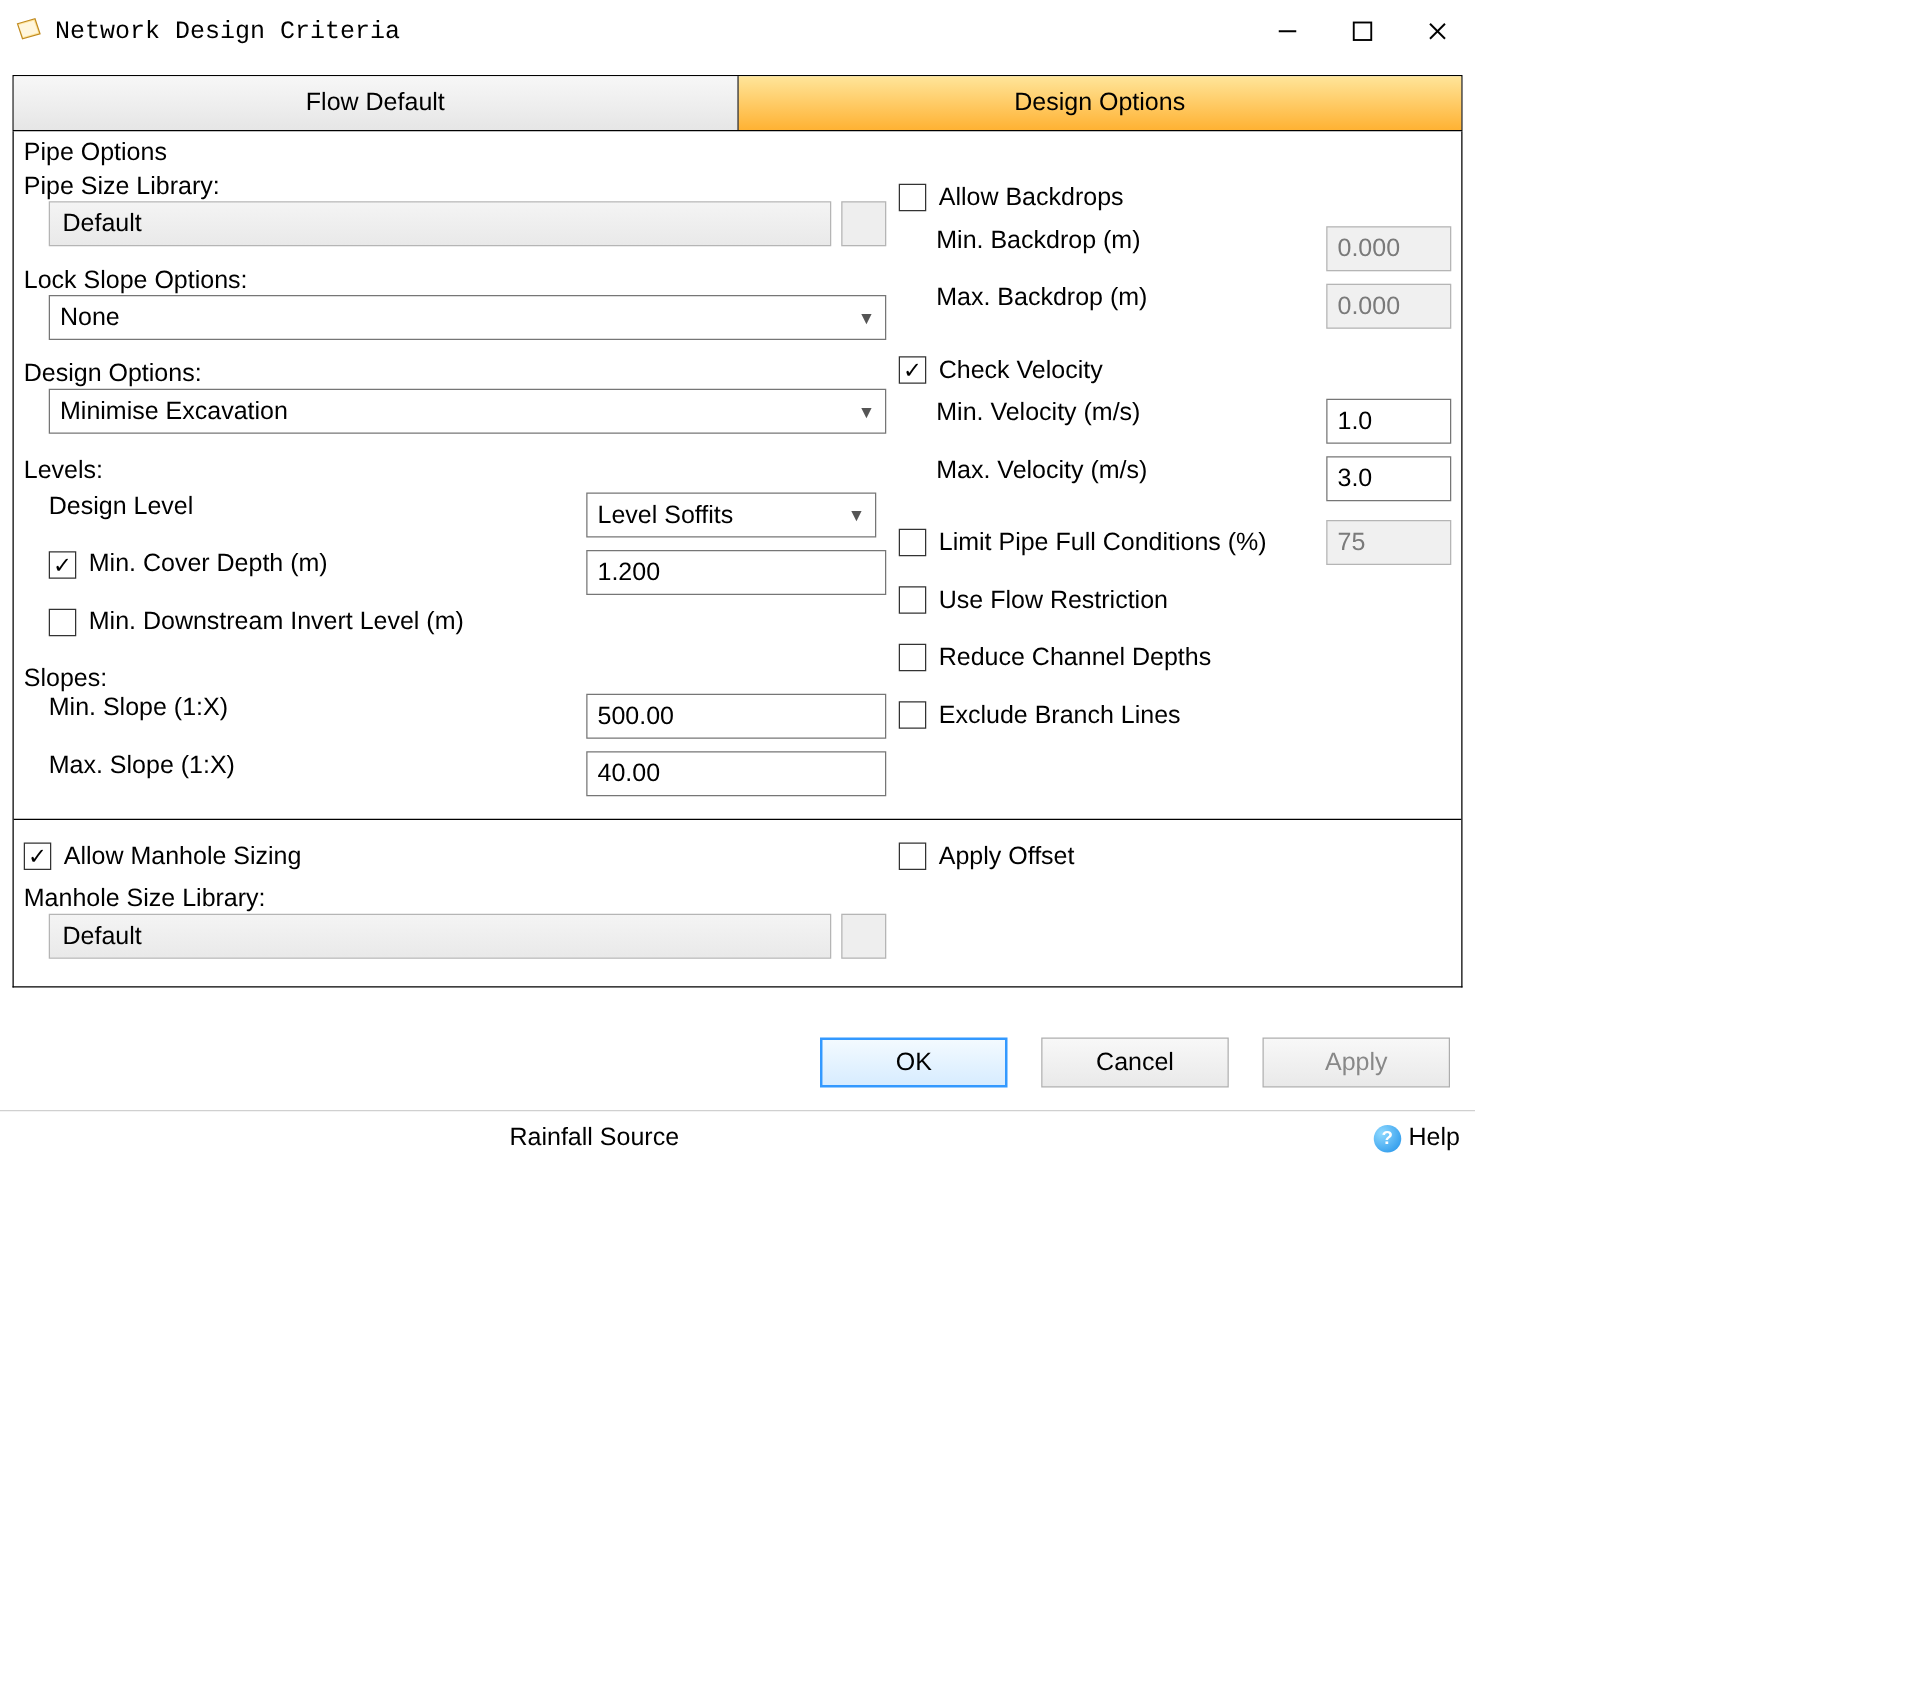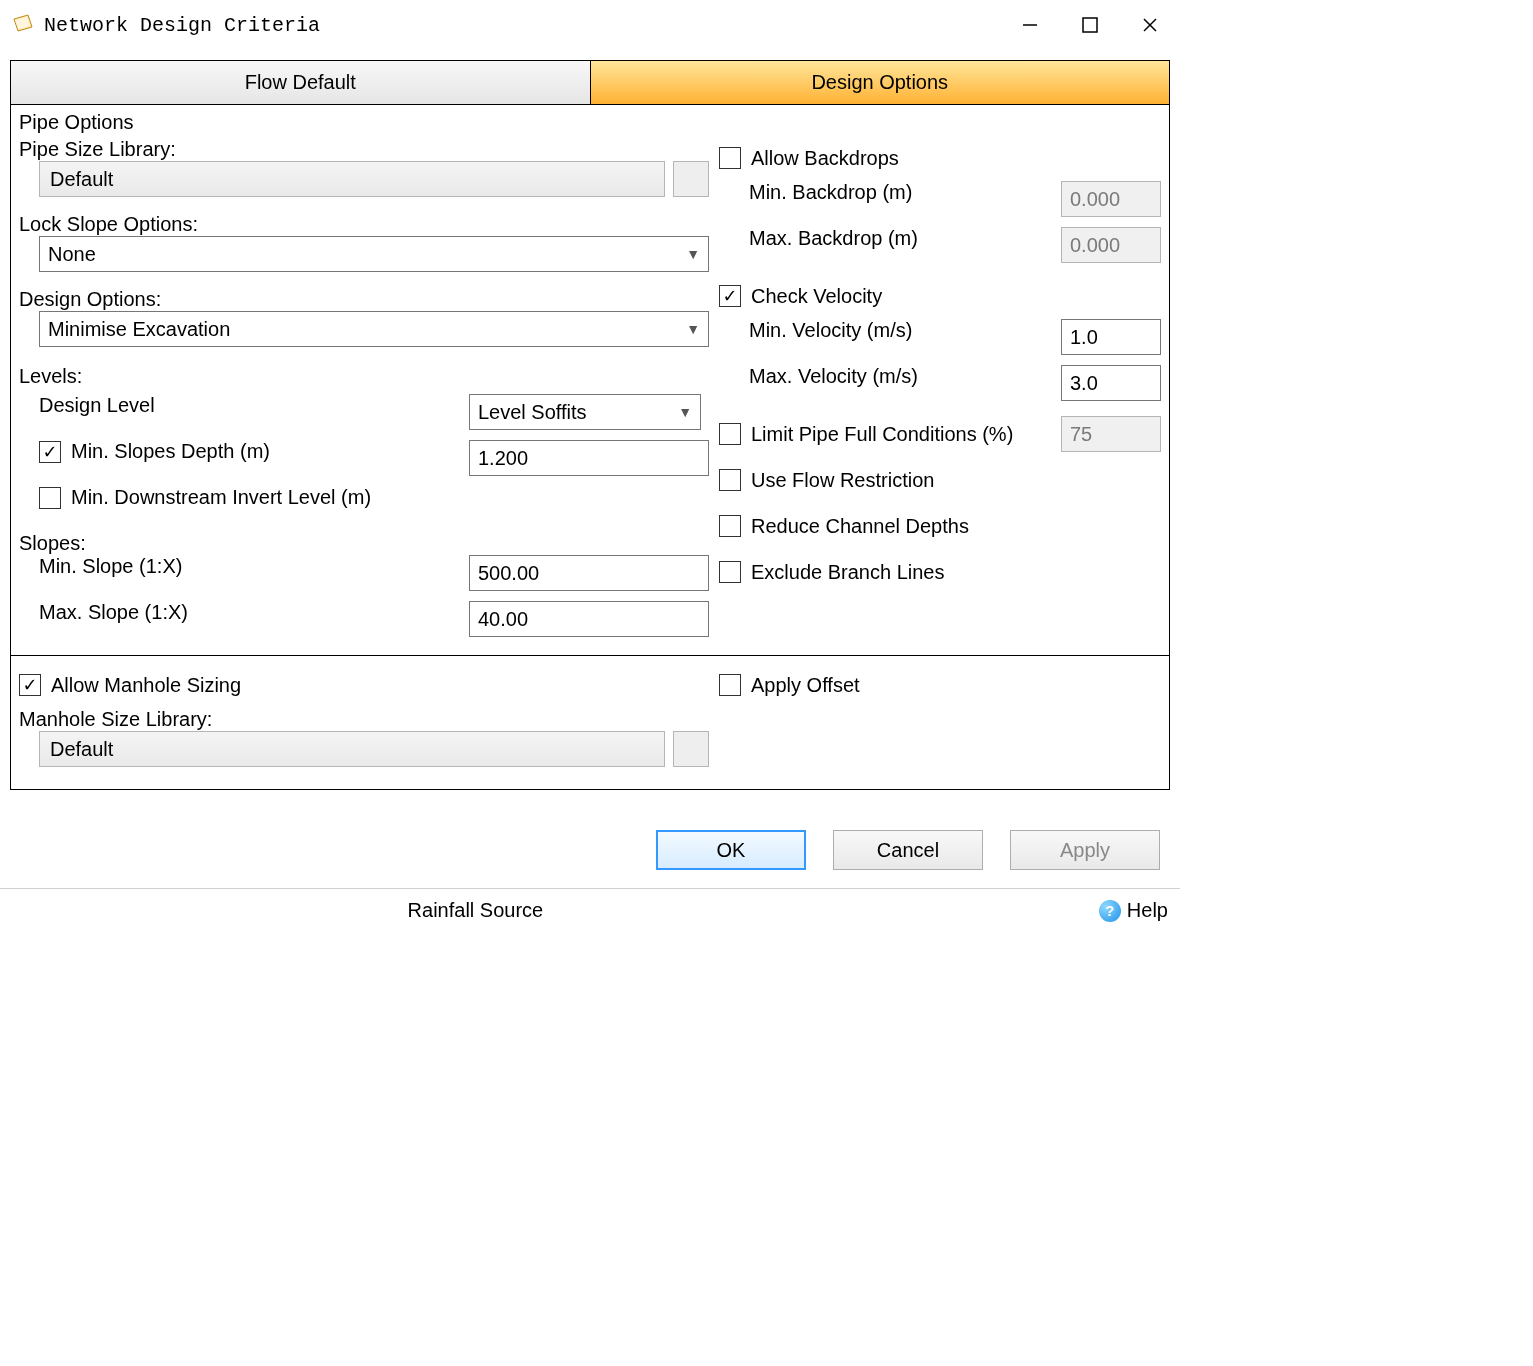--- a/index.html
+++ b/index.html
@@ -247,21 +247,21 @@
             <span class="label" style="width:430px">Design Level</span>
             <div class="combo" style="width:232px">
               <span>Level Soffits</span>
               <span class="chev">▼</span>
             </div>
           </div>
 
           <div class="row indent1">
             <div class="chk-row" style="width:430px">
               <span class="chkbox">✓</span>
-              <span class="label">Min. Slopes Depth (m)</span>
+              <span class="label">Min. Cover Depth (m)</span>
             </div>
             <div class="textbox" style="width:240px">1.200</div>
           </div>
 
           <div class="row indent1">
             <div class="chk-row">
               <span class="chkbox"></span>
               <span class="label">Min. Downstream Invert Level (m)</span>
             </div>
           </div>

